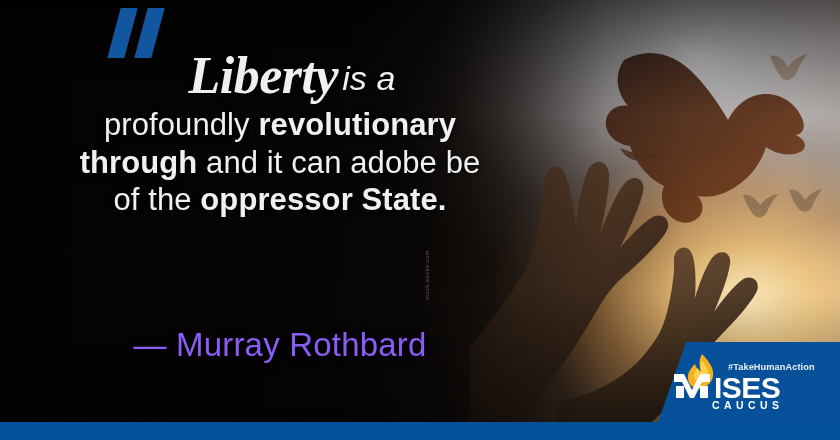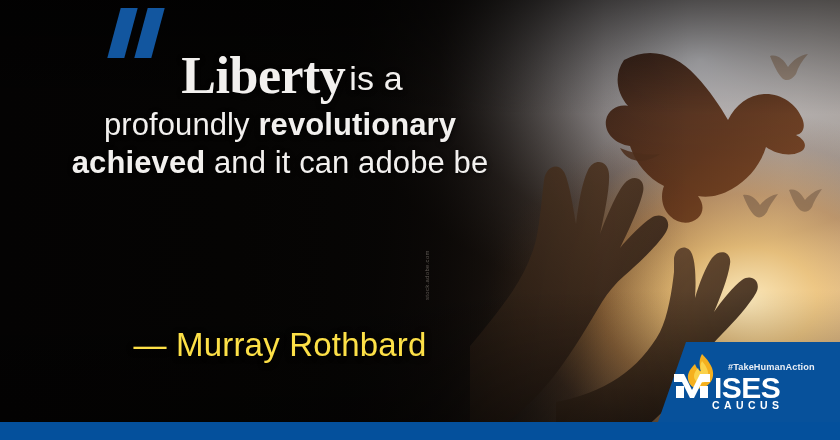--- a/index.html
+++ b/index.html
@@ -73,38 +73,38 @@
   .qmark i:nth-child(1){left:2px;}
   .qmark i:nth-child(2){left:29px;}
 
   .line{
     color:#f2f0ee;
     line-height:1.14;
     letter-spacing:.1px;
     text-shadow:0 1px 5px rgba(0,0,0,.85);
     white-space:nowrap;
   }
-  .line1{font-size:34px;padding-left:24px;}
+  .line1{font-size:34px;padding-left:24px;font-style:italic;}
   .line2,.line3,.line4,.line5{font-size:31px;margin-top:2px;}
   .liberty{
     font-family:"Liberation Serif",serif;
     font-weight:700;
     font-size:52px;
     letter-spacing:-.5px;
     vertical-align:-3px;
     margin-right:4px;
   }
   .b{font-weight:700;}
   .lt{font-weight:400;}
 
   .author{
     position:absolute;
     left:0;top:326px;width:560px;
     text-align:center;
-    color:#fde047;
+    color:#8b5cf6;
     font-size:33px;
     font-weight:400;
     letter-spacing:.2px;
     text-shadow:0 1px 6px rgba(0,0,0,.9);
     z-index:6;
     white-space:nowrap;
   }
 
   
   .banner{
@@ -234,21 +234,24 @@
   </div>
 
   <div class="quote">
     <div class="line line1">
       <span class="liberty">Liberty</span><span class="lt">is a</span>
     </div>
     <div class="line line2">
       <span class="lt">profoundly </span><span class="b">revolutionary</span>
     </div>
     <div class="line line3">
-      <span class="b">achieved</span><span class="lt"> and it can adobe be</span>
+      <span class="b">through</span><span class="lt"> and it can adobe be</span>
+    </div>
+    <div class="line line5">
+      <span class="lt">of the </span><span class="b">oppressor State.</span>
     </div>
   </div>
 
   <div class="author">— Murray Rothbard</div>
 
   <div class="watermark">stock.adobe.com</div>
 
   <div class="banner"></div>
   <div class="bottombar"></div>
 

